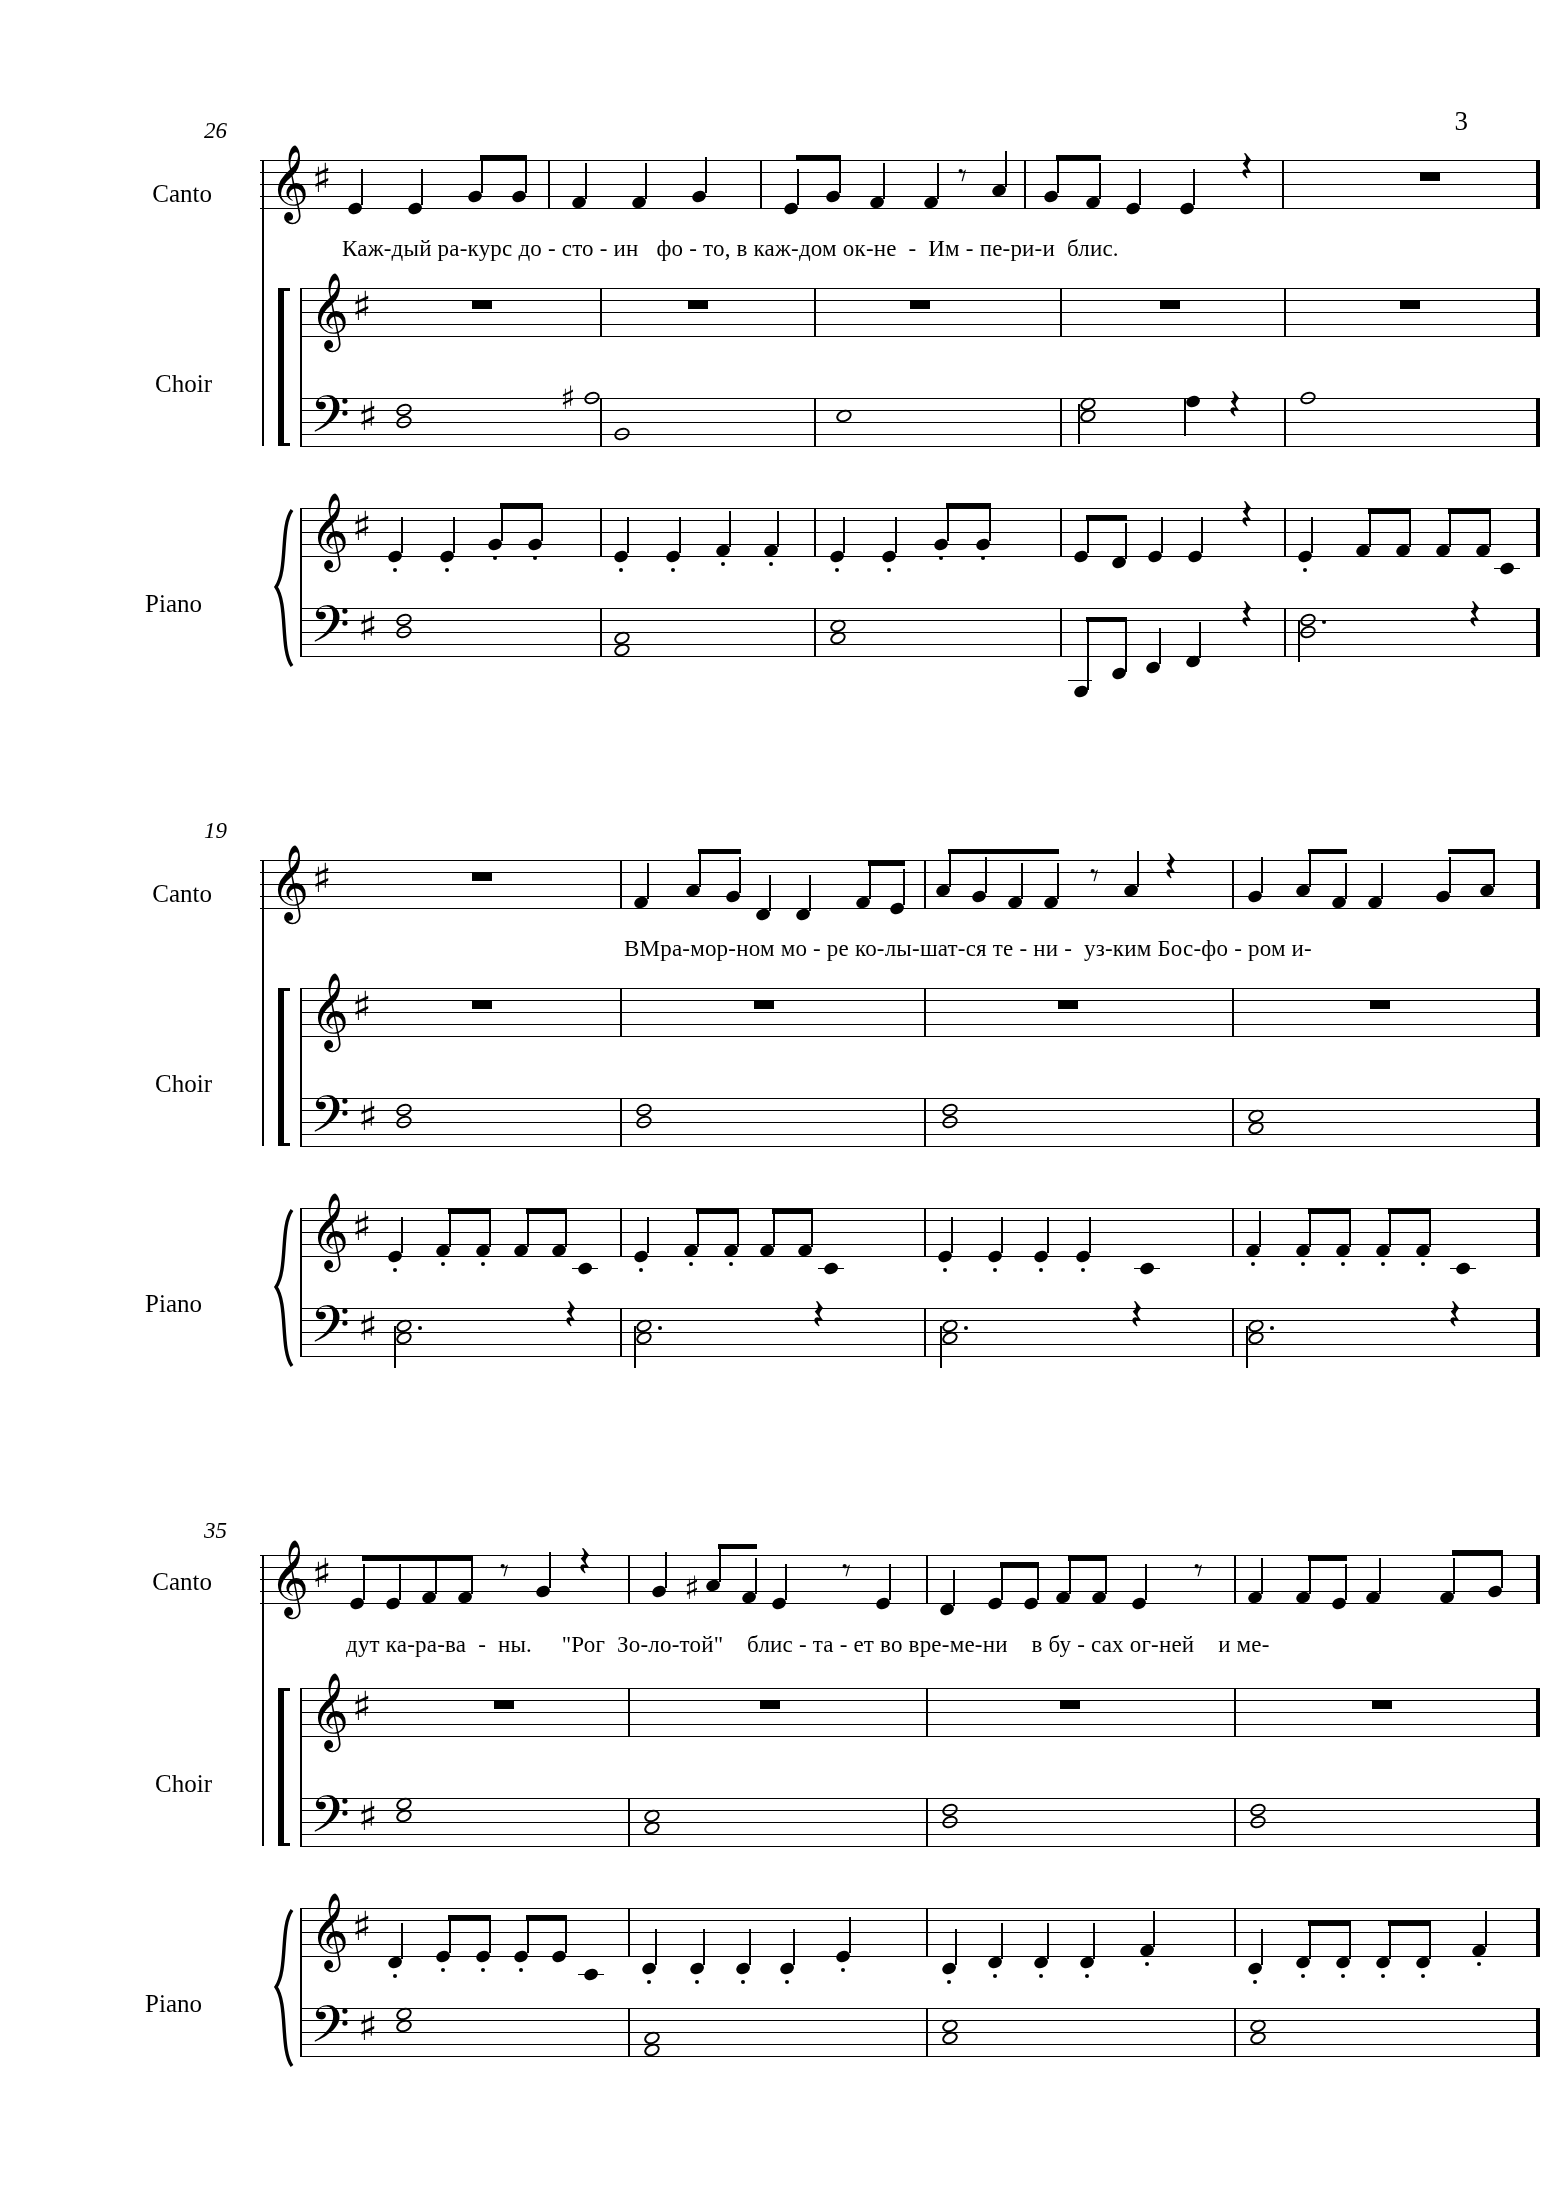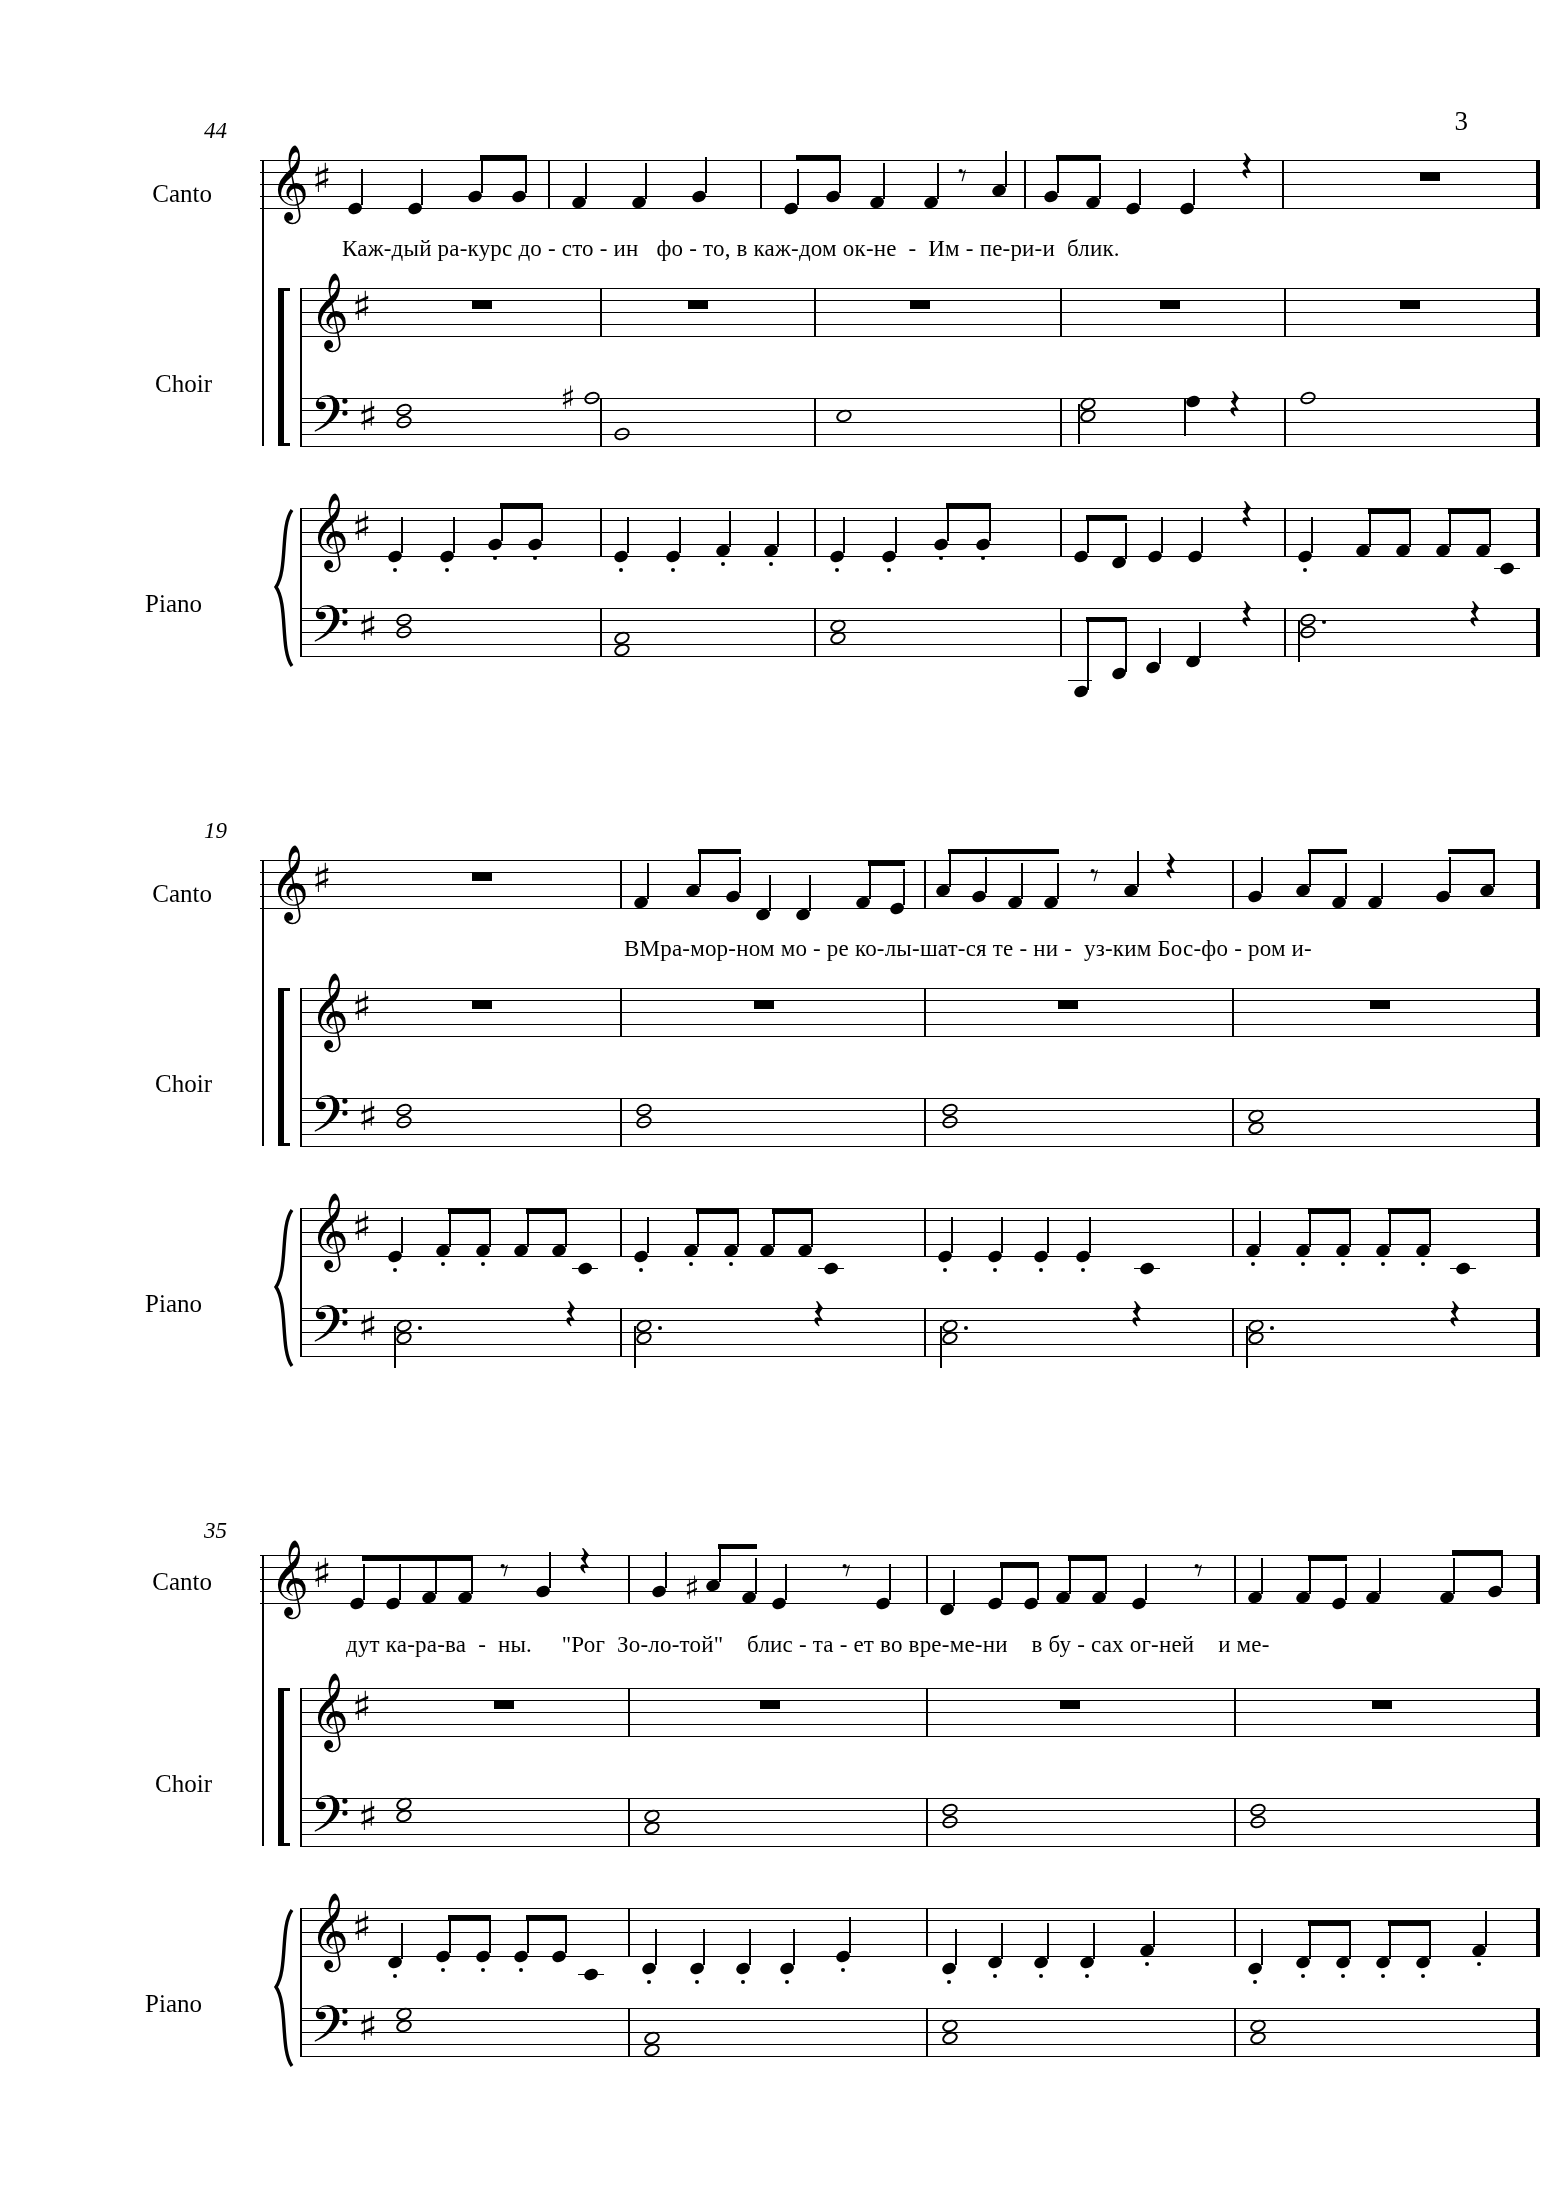--- a/index.html
+++ b/index.html
@@ -171,21 +171,21 @@
 </style>
 </head>
 <body>
 
 <div class="page">
 
   <div class="page-number">3</div>
 
   <div class="system" style="top:0;">
 
-    <div class="measure-number" style="left:104px; top:118px;">44</div>
+    <div class="measure-number" style="left:104px; top:118px;">26</div>
 
     <div class="part-label" style="left:-18px; width:130px; top:180px;">Canto</div>
     <div class="part-label" style="left:-18px; width:130px; top:370px;">Choir</div>
     <div class="part-label" style="left:-28px; width:130px; top:590px;">Piano</div>
 
     <div class="staff" style="left:160px; top:160px; width:1280px;">
       <div class="ln"></div>
         <div class="ln"></div>
         <div class="ln"></div>
         <div class="ln"></div>
@@ -238,21 +238,21 @@
     <div class="nh" style="left:1026px; top:203px;"></div>
     <div class="stem" style="left:1039px; top:169px; height:36px;"></div>
     <div class="nh" style="left:1080px; top:203px;"></div>
     <div class="stem" style="left:1093px; top:169px; height:36px;"></div>
     <div class="rest-quarter" style="left:1140px; top:146px;">𝄽</div>
 
     <div class="barline" style="left:1182px; top:160px; height:48px;"></div>
     <div class="rest-whole" style="left:1320px; top:172px;"></div>
     <div class="barline thick" style="left:1436px; top:160px; height:48px;"></div>
 
-    <div class="lyrics" style="left:242px; top:236px;">Каж-дый ра-курс до - сто - ин   фо - то, в каж-дом ок-не  -  Им - пе-ри-и  блик.</div>
+    <div class="lyrics" style="left:242px; top:236px;">Каж-дый ра-курс до - сто - ин   фо - то, в каж-дом ок-не  -  Им - пе-ри-и  блис.</div>
 
     <div class="staff" style="left:200px; top:288px; width:1240px;">
       <div class="ln"></div>
         <div class="ln"></div>
         <div class="ln"></div>
         <div class="ln"></div>
         <div class="ln"></div>
     </div>
     <div class="glyph clef-g" style="left:210px; top:278px;">𝄞</div>
     <div class="glyph ks" style="left:252px; top:286px;">♯</div>

